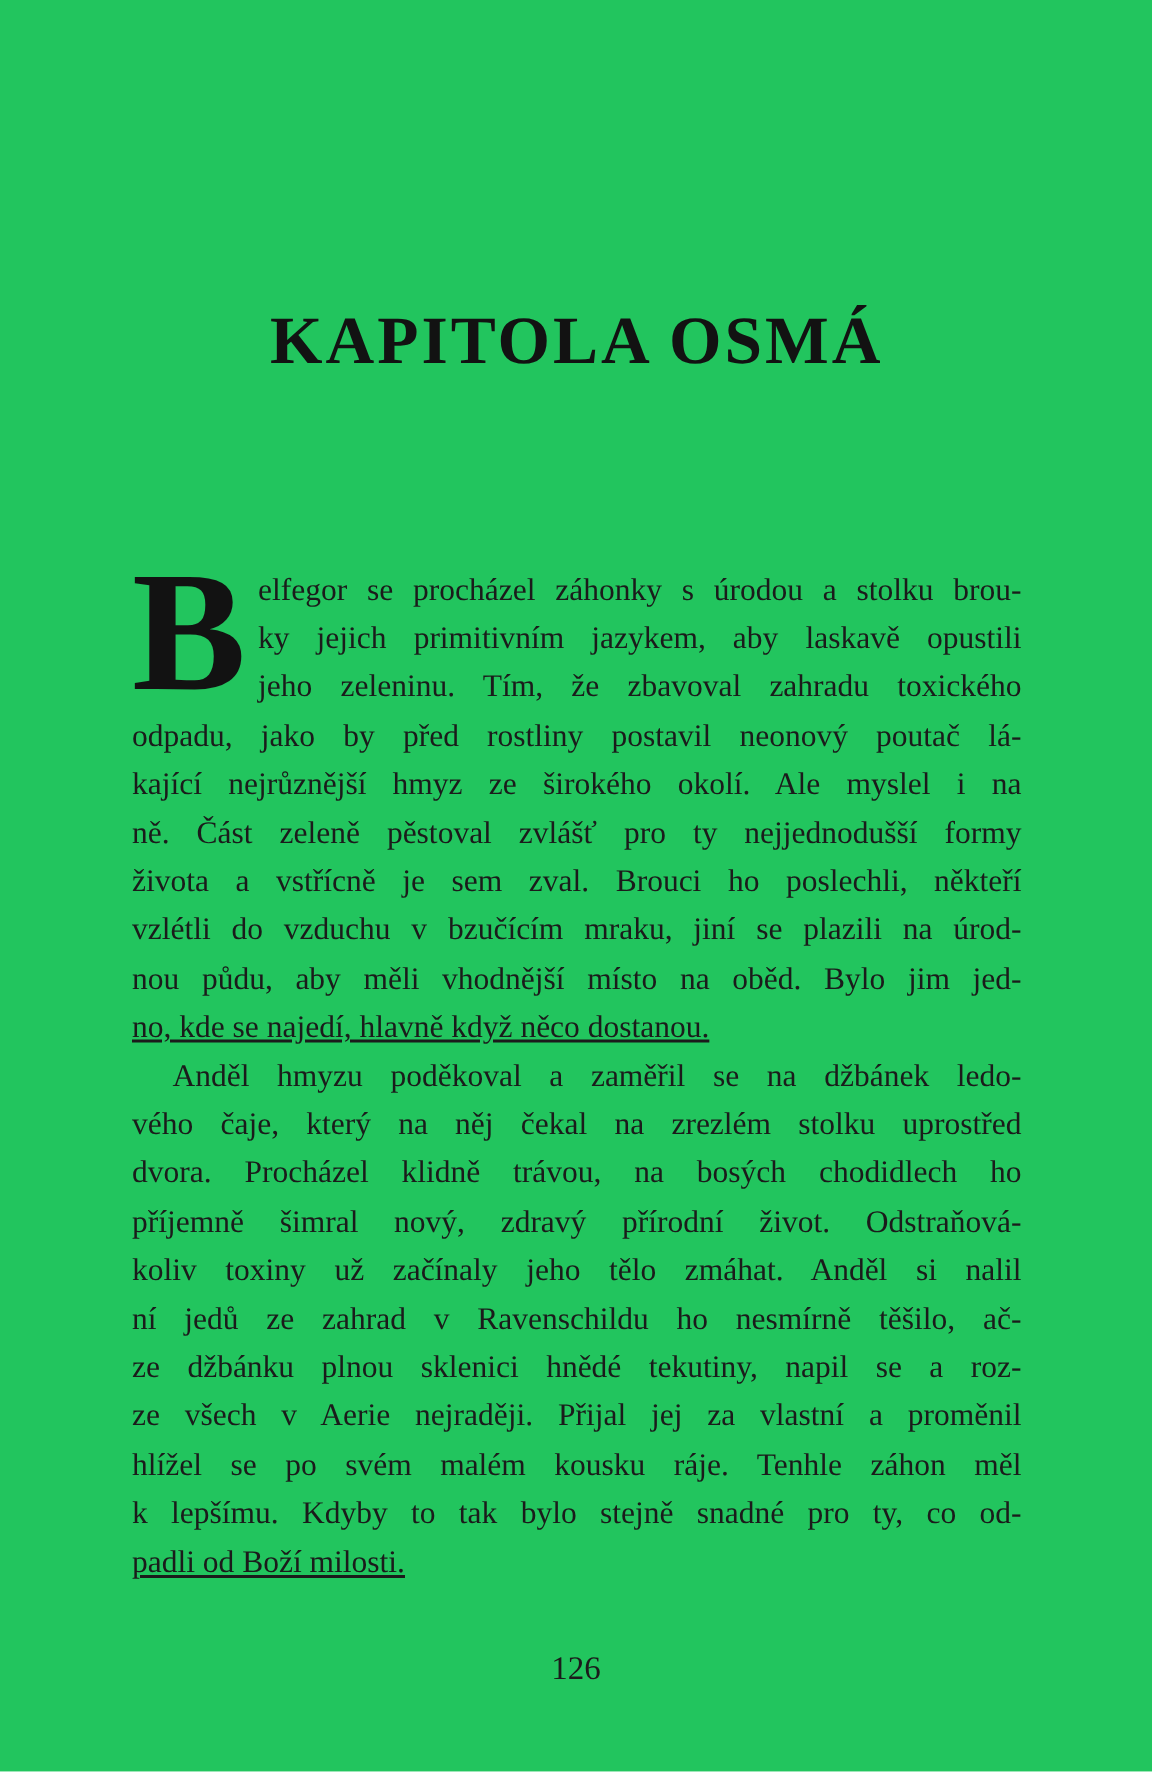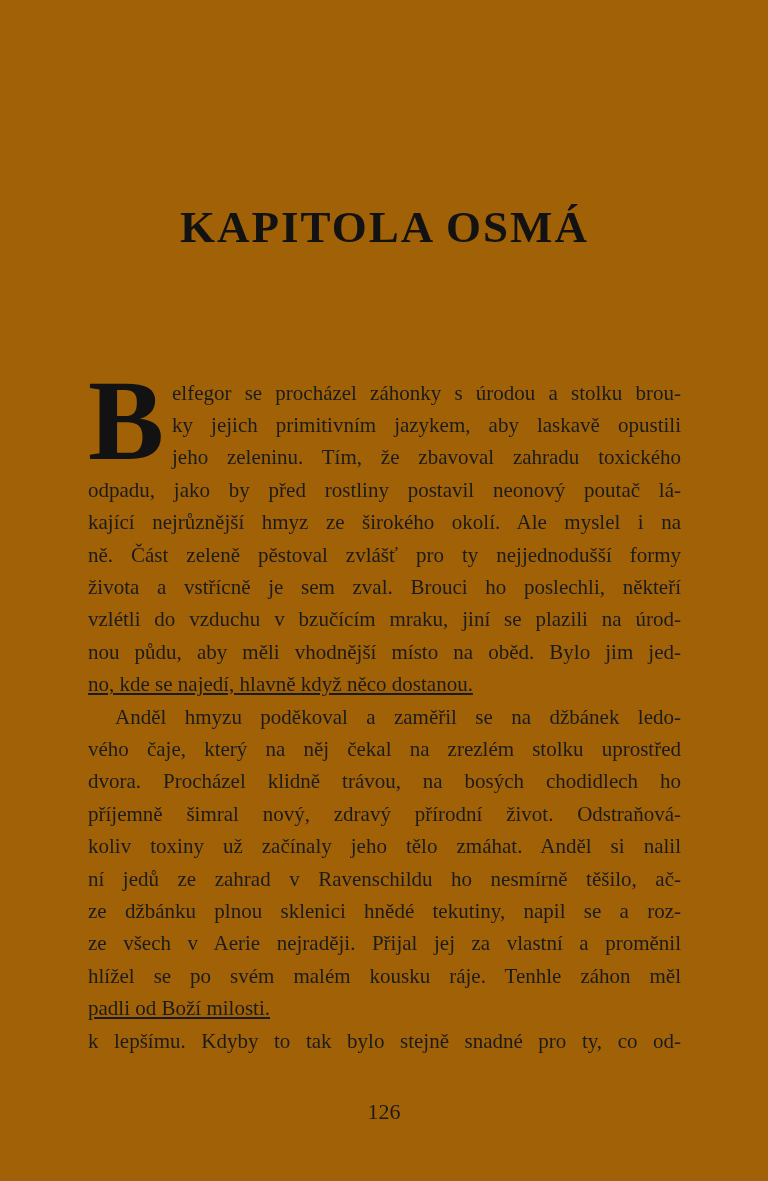--- a/index.html
+++ b/index.html
@@ -11,21 +11,21 @@
   body {
     font-family: "Liberation Serif", "DejaVu Serif", serif;
     color: #1b1b1b;
     -webkit-font-smoothing: antialiased;
   }
   .page {
     position: relative;
     width: 768px;
     height: 1181px;
     padding: 0 87px 0 88px;
-    background: #a16207;
+    background: #22c55e;
     overflow: hidden;
   }
   .chapter-title {
     padding-top: 203px;
     text-align: center;
     font-family: "Liberation Serif", "DejaVu Serif", serif;
     font-weight: 700;
     font-size: 45px;
     line-height: 1.1;
     letter-spacing: 2px;
@@ -99,21 +99,21 @@
     <div class="para">
       <div class="line indent">Anděl hmyzu poděkoval a zaměřil se na džbánek ledo-</div>
       <div class="line">vého čaje, který na něj čekal na zrezlém stolku uprostřed</div>
       <div class="line">dvora. Procházel klidně trávou, na bosých chodidlech ho</div>
       <div class="line">příjemně šimral nový, zdravý přírodní život. Odstraňová-</div>
       <div class="line">koliv toxiny už začínaly jeho tělo zmáhat. Anděl si nalil</div>
       <div class="line">ní jedů ze zahrad v Ravenschildu ho nesmírně těšilo, ač-</div>
       <div class="line">ze džbánku plnou sklenici hnědé tekutiny, napil se a roz-</div>
       <div class="line">ze všech v Aerie nejraději. Přijal jej za vlastní a proměnil</div>
       <div class="line">hlížel se po svém malém kousku ráje. Tenhle záhon měl</div>
+      <div class="line">k lepšímu. Kdyby to tak bylo stejně snadné pro ty, co od-</div>
       <div class="line last">padli od Boží milosti.</div>
-      <div class="line">k lepšímu. Kdyby to tak bylo stejně snadné pro ty, co od-</div>
     </div>
 
   </div>
 
   <div class="page-number">126</div>
 
 </div>
 
 </body></html>

